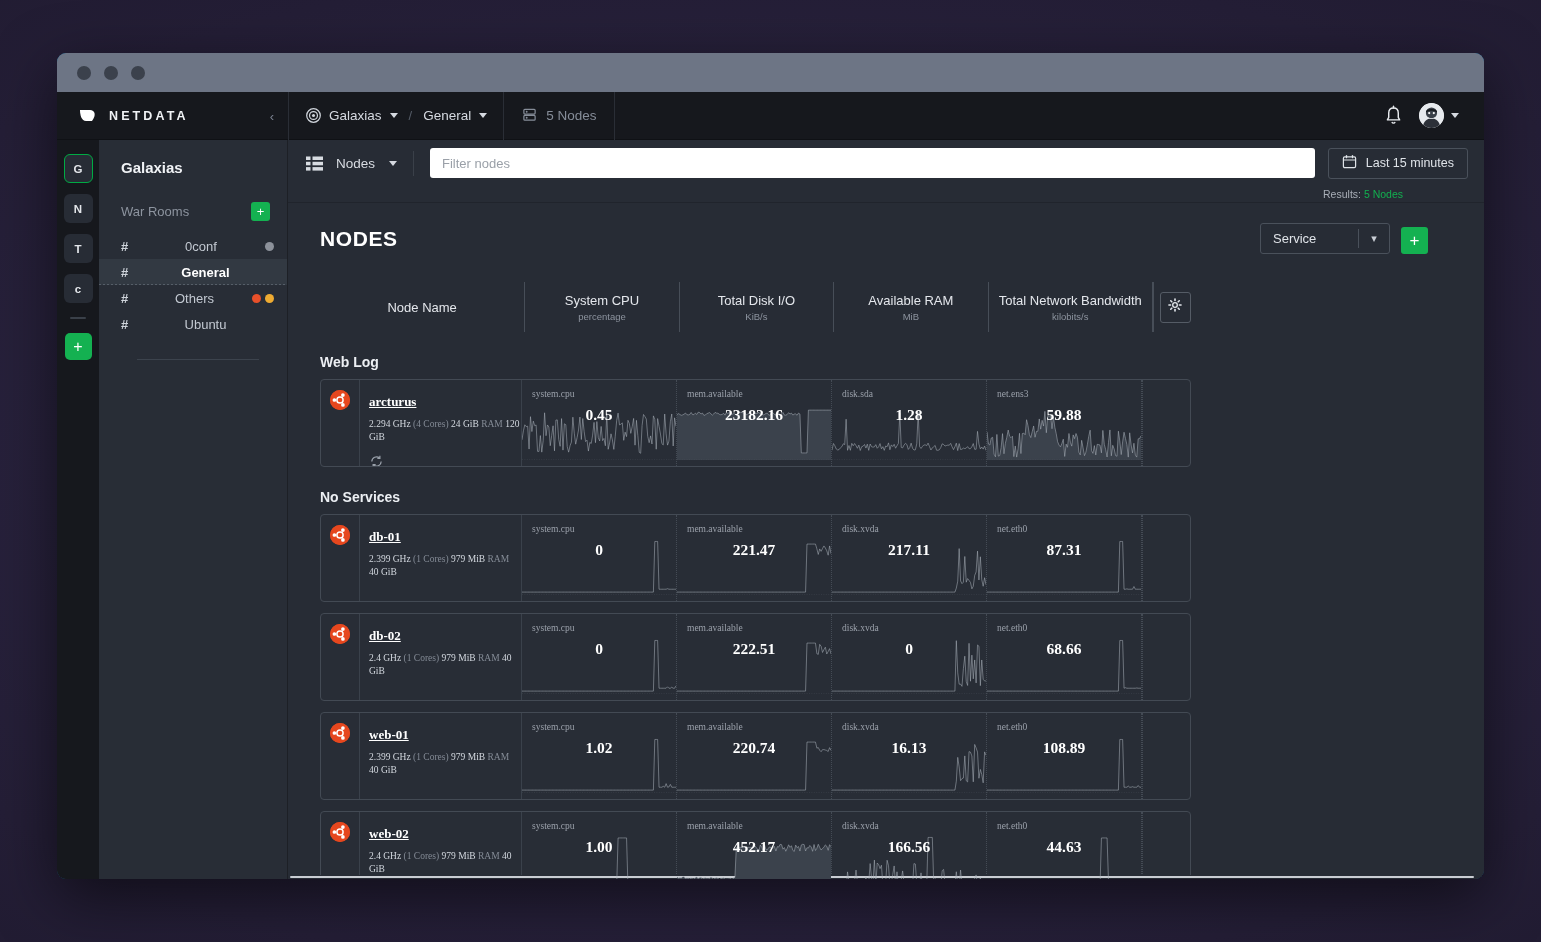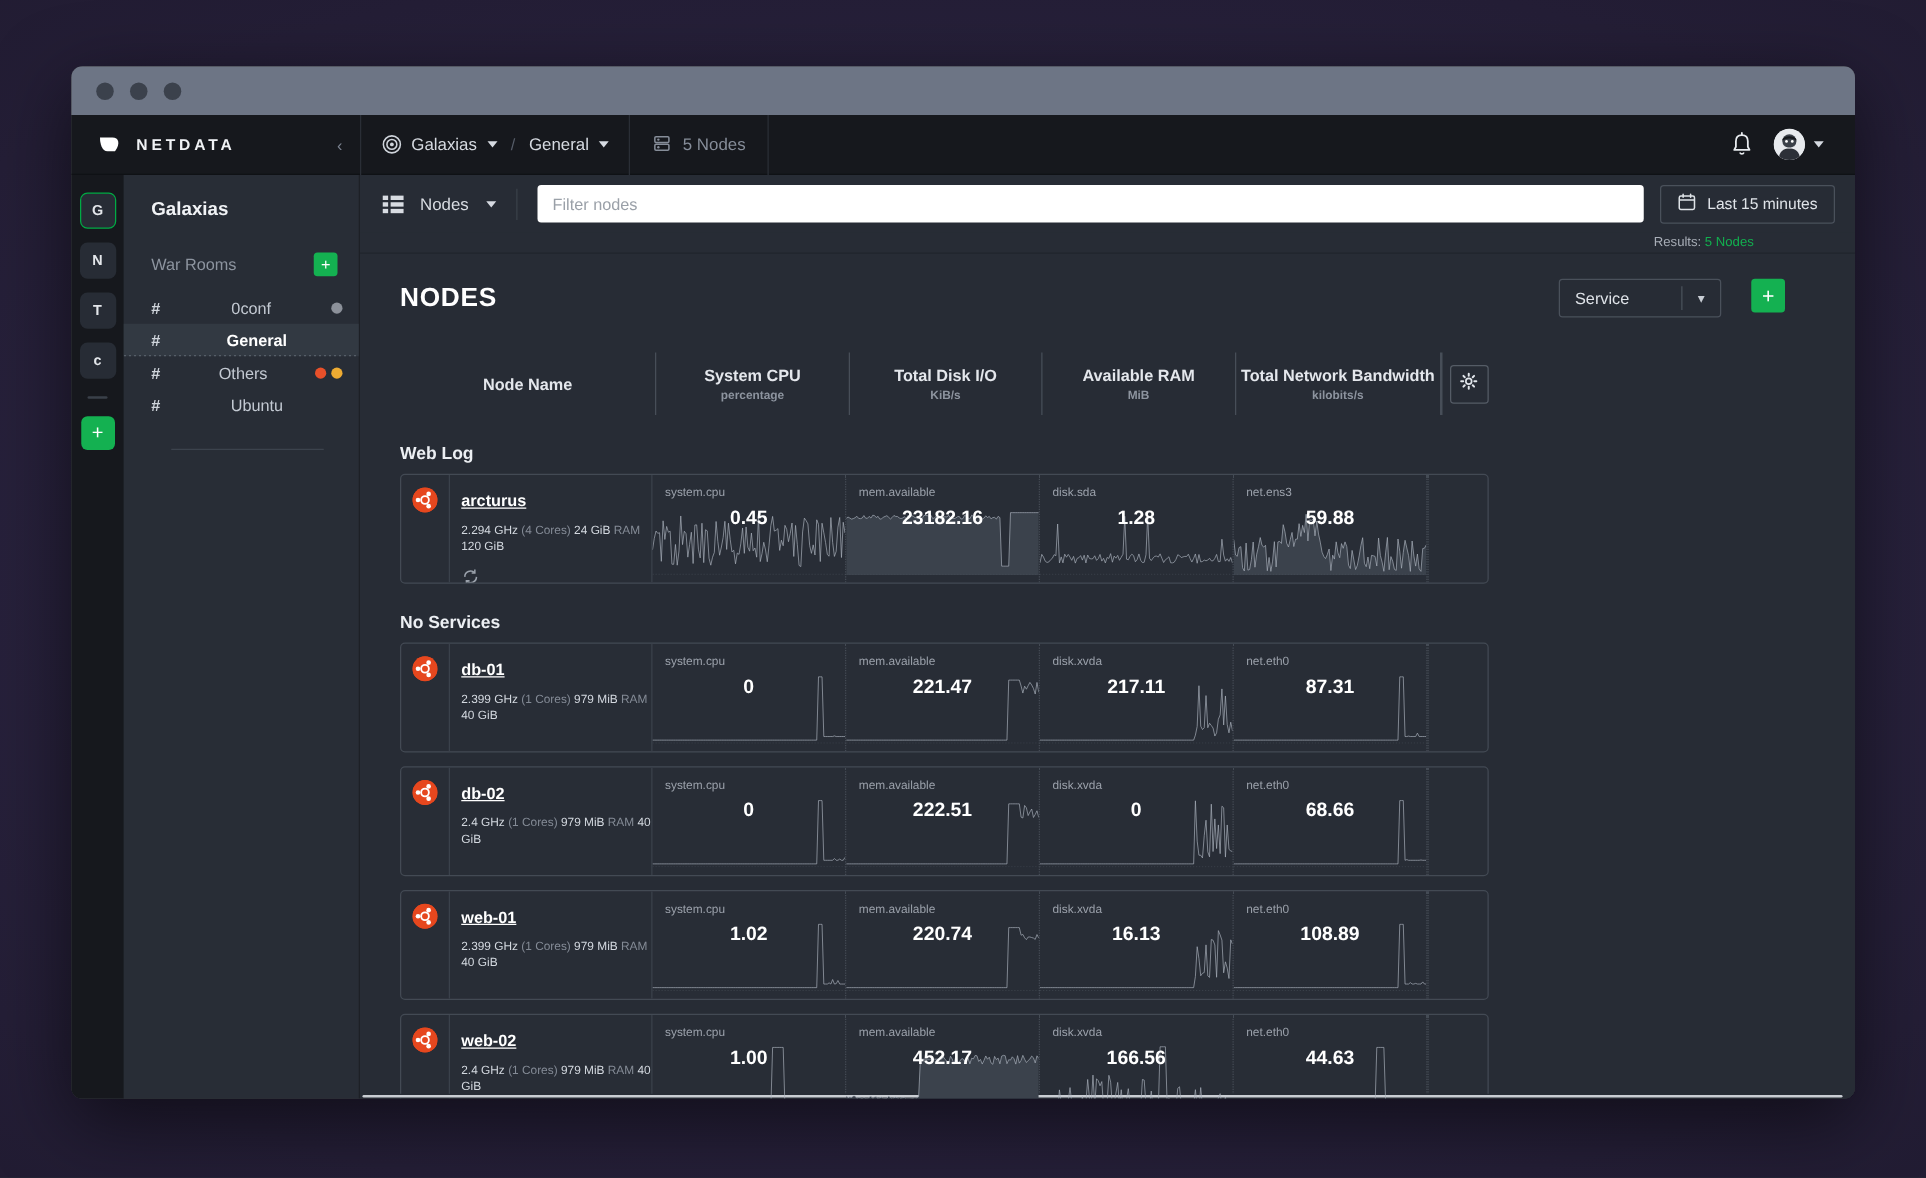--- a/index.html
+++ b/index.html
@@ -20,21 +20,21 @@
   }
 
   
   .window {
     position: absolute;
     left: 57px; top: 53px;
     width: 1427px; height: 826px;
     border-radius: 9px;
     overflow: hidden;
     box-shadow: 0 18px 60px rgba(0,0,0,.55);
-    background: #404040;
+    background: #0369a1;
     display: flex; flex-direction: column;
   }
   .titlebar {
     height: 39px; flex: 0 0 39px;
     background: #6d7585;
     display: flex; align-items: center;
     padding-left: 20px;
     gap: 13px;
   }
   .dot { width: 14px; height: 14px; border-radius: 50%; background: #3b414c; }
@@ -240,21 +240,21 @@
   }
 
   .page-head {
     display: flex; align-items: center; justify-content: space-between;
     padding: 20px 56px 0 32px;
   }
   .page-title {
     color: #ffffff; font-size: 21px; font-weight: 700;
     letter-spacing: .6px;
   }
-  .head-controls { display: flex; align-items: flex-start; gap: 24px; }
+  .head-controls { display: flex; align-items: flex-end; gap: 11px; }
   .svc-select {
     width: 130px; height: 31px;
     border: 1px solid #4a515b; border-radius: 3px;
     display: flex; align-items: center;
     color: #dfe3e8; font-size: 13px;
     cursor: pointer;
   }
   .svc-select .lbl { flex: 1 1 auto; padding-left: 12px; }
   .svc-select .div { width: 1px; height: 19px; background: #4a515b; }
   .svc-select .chev { width: 30px; text-align: center; color: #c9ced5; font-size: 11px; }
@@ -270,21 +270,20 @@
     display: flex; align-items: stretch;
     margin: 28px 0 0 32px;
     width: 871px;
     height: 50px;
   }
   .th {
     display: flex; flex-direction: column;
     align-items: center; justify-content: center;
     border-left: 1px solid #474e58;
     gap: 3px;
-    font-weight: bold;
   }
   .th:first-child { border-left: none; }
   .th-name { color: #e4e7ec; font-size: 13px; }
   .th-unit { color: #8d949f; font-size: 9.5px; }
   .th-col0 { width: 205px; }
   .th-col { width: 155px; }
   .th-gear-wrap {
     display: flex; align-items: center;
     border-left: 2px solid #474e58;
     padding-left: 6px;
@@ -302,20 +301,21 @@
     color: #eceff3; font-size: 14px; font-weight: 700;
     margin: 22px 0 9px 0;
   }
   .node-row {
     width: 871px; height: 88px;
     border: 1px solid #434a54; border-radius: 4px;
     display: flex; align-items: stretch;
     margin-bottom: 11px;
     background: #282d36;
     overflow: hidden;
+    font-family: Liberation Serif, serif;
   }
   .cell-status {
     width: 39px; flex: 0 0 39px;
     display: flex; align-items: flex-start; justify-content: center;
     padding-top: 10px;
     border-right: 1px solid #3a414b;
   }
   .ubuntu {
     width: 20px; height: 20px; border-radius: 50%;
     background: #e6471e;

